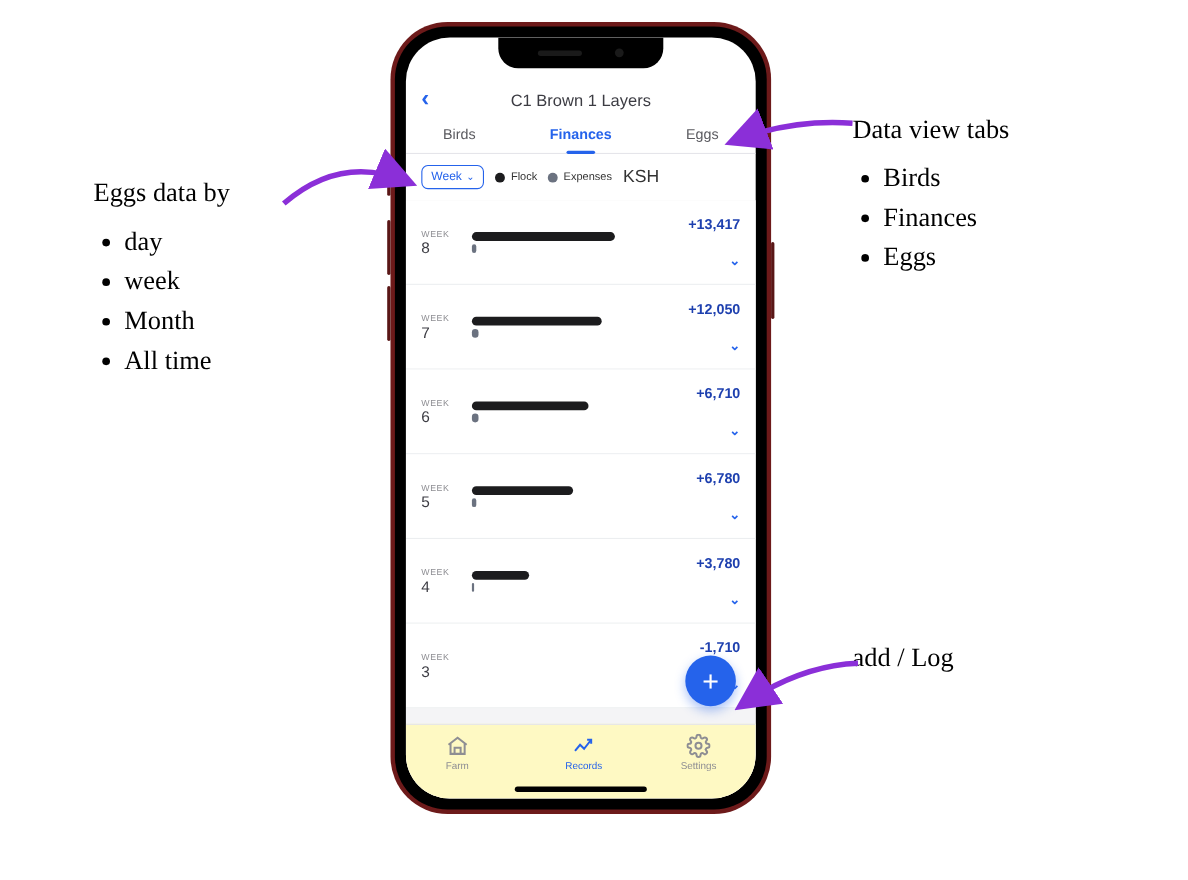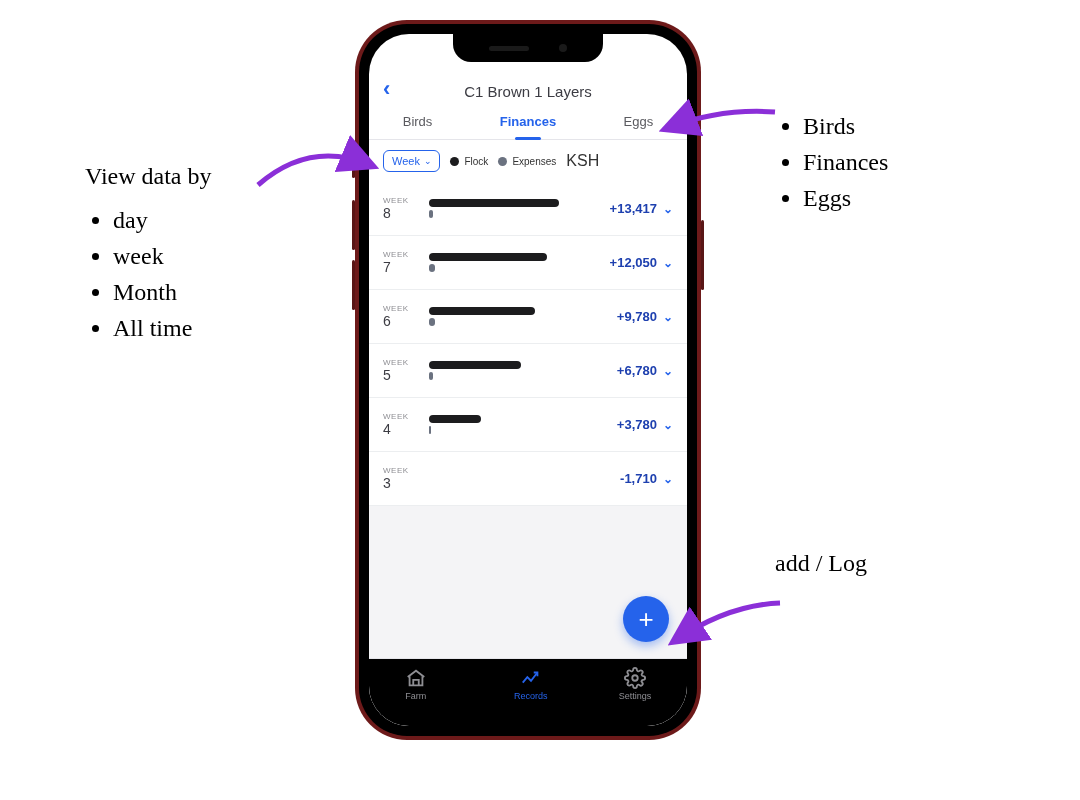--- a/index.html
+++ b/index.html
@@ -129,40 +129,40 @@
     padding:14px 14px;gap:10px;
   }
   .wk-col{width:36px;text-align:left;}
   .wk-label{font-size:8px;color:#8e8e93;letter-spacing:0.5px;}
   .wk-num{font-size:14px;color:#3c3c43;font-weight:500;}
   .bar-col{flex:1;display:flex;flex-direction:column;gap:3px;justify-content:center;}
   .bar{height:8px;border-radius:4px;}
   .bar.sales{background:#1c1c1e;}
   .bar.exp{background:#6b7280;}
   .val-col{
-    display:flex;align-items:center;gap:6px;
-    font-size:13px;font-weight:600;color:#1e40af;
+    display:flex;align-items:flex-end;gap:19px;
+    font-size:13px;font-weight:600;color:#1e40af;flex-direction:column;
   }
   .val-col .caret{color:#2563eb;font-size:12px;}
 
   
   .fab{
     position:absolute;right:18px;bottom:84px;
     width:46px;height:46px;border-radius:23px;
     background:#2563eb;color:#fff;
     display:flex;align-items:center;justify-content:center;
     font-size:26px;font-weight:300;
     box-shadow:0 4px 10px rgba(37,99,235,0.4);
     cursor:pointer;z-index:40;
   }
 
   
   .tabbar{
     position:absolute;bottom:0;left:0;right:0;height:68px;
-    background:#000000;border-top:1px solid #e5e5ea;
+    background:#fef9c3;border-top:1px solid #e5e5ea;
     display:flex;justify-content:space-around;align-items:flex-start;
     padding-top:8px;padding-bottom:14px;
     z-index:30;
   }
   .tabbar-item{
     display:flex;flex-direction:column;align-items:center;gap:2px;
     color:#8e8e93;font-size:9px;cursor:pointer;
   }
   .tabbar-item.active{color:#2563eb;margin-left:16px;}
   .tabbar-item svg{width:22px;height:22px;}
@@ -254,21 +254,21 @@
           <div class="row">
             <div class="wk-col">
               <div class="wk-label">WEEK</div>
               <div class="wk-num">6</div>
             </div>
             <div class="bar-col">
               <div class="bar sales" style="width:106px"></div>
               <div class="bar exp" style="width:6px"></div>
             </div>
             <div class="val-col">
-              <span>+9,780</span>
+              <span>+6,710</span>
               <span class="caret">⌄</span>
             </div>
           </div>
           <div class="row">
             <div class="wk-col">
               <div class="wk-label">WEEK</div>
               <div class="wk-num">5</div>
             </div>
             <div class="bar-col">
               <div class="bar sales" style="width:92px"></div>
@@ -333,58 +333,59 @@
             </svg>
           <span>Settings</span>
         </div>
       </div>
 
     </div>
   </div>
 </div>
 
 <div class="anno" style="left:85px;top:158px;">
-  <div>View data by</div>
+  <div>Eggs data by</div>
   <ul id="left-list">
       <li>day</li>
       <li>week</li>
       <li>Month</li>
       <li>All time</li>
     </ul>
 </div>
 <div class="arrow" style="left:250px;top:130px;">
   <svg width="130" height="70" viewBox="0 0 130 70">
     <defs>
         <marker id="ah1" markerWidth="8" markerHeight="8" refX="6" refY="4" orient="auto">
           <path d="M0,0 L8,4 L0,8 Z" fill="#8b2fd8"></path>
         </marker>
       </defs>
     <path d="M8,55 Q60,10 120,35" stroke="#8b2fd8" stroke-width="5" fill="none" marker-end="url(#ah1)"></path>
   </svg>
 </div>
 
 <div class="anno" style="left:775px;top:100px;">
+  <div>Data view tabs</div>
   <ul id="right-list">
       <li>Birds</li>
       <li>Finances</li>
       <li>Eggs</li>
     </ul>
 </div>
 <div class="arrow" style="left:660px;top:100px;">
   <svg width="120" height="50" viewBox="0 0 120 50">
     <defs>
         <marker id="ah2" markerWidth="8" markerHeight="8" refX="6" refY="4" orient="auto">
           <path d="M0,0 L8,4 L0,8 Z" fill="#8b2fd8"></path>
         </marker>
       </defs>
     <path d="M115,12 Q60,8 8,28" stroke="#8b2fd8" stroke-width="5" fill="none" marker-end="url(#ah2)"></path>
   </svg>
 </div>
 
-<div class="anno" style="left:775px;top:545px;">
+<div class="anno" style="left:775px;top:580px;">
   <div>add / Log</div>
 </div>
 <div class="arrow" style="left:668px;top:595px;">
   <svg width="120" height="60" viewBox="0 0 120 60">
     <defs>
         <marker id="ah3" markerWidth="8" markerHeight="8" refX="6" refY="4" orient="auto">
           <path d="M0,0 L8,4 L0,8 Z" fill="#8b2fd8"></path>
         </marker>
       </defs>
     <path d="M112,8 Q60,10 8,45" stroke="#8b2fd8" stroke-width="5" fill="none" marker-end="url(#ah3)"></path>

